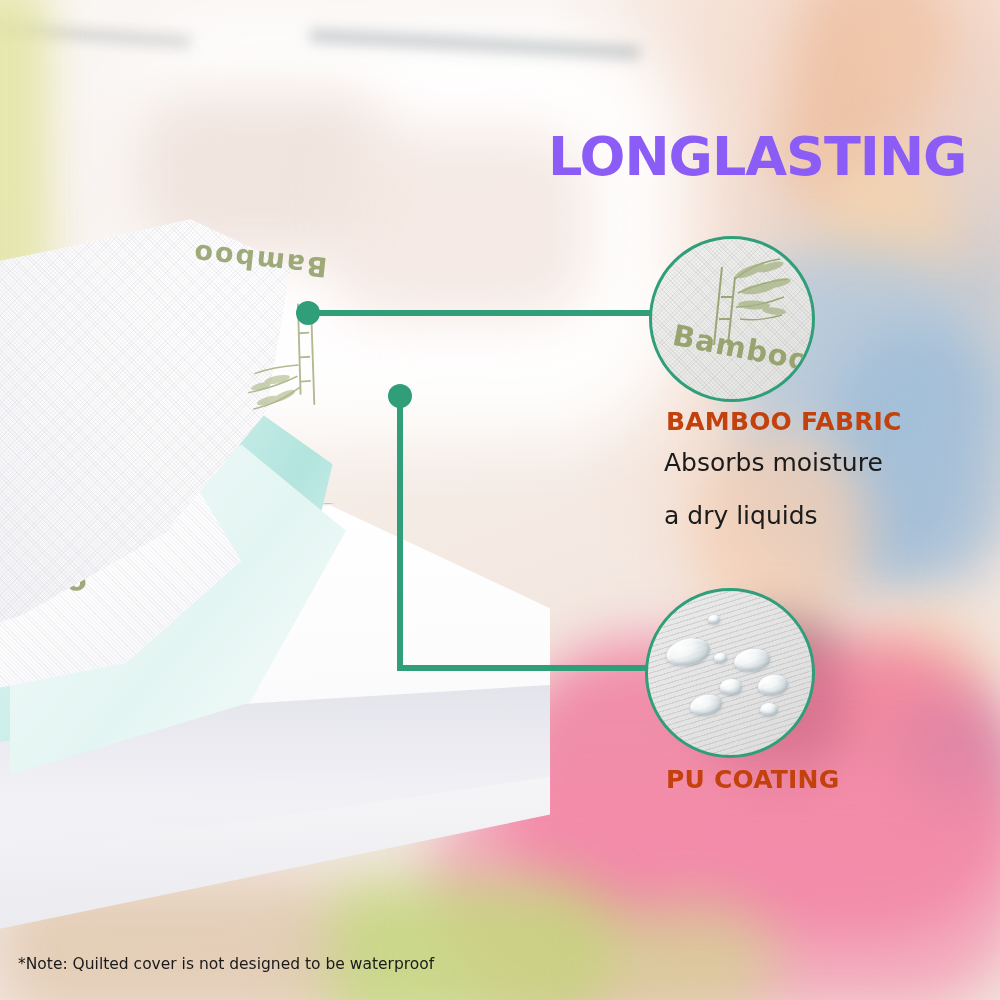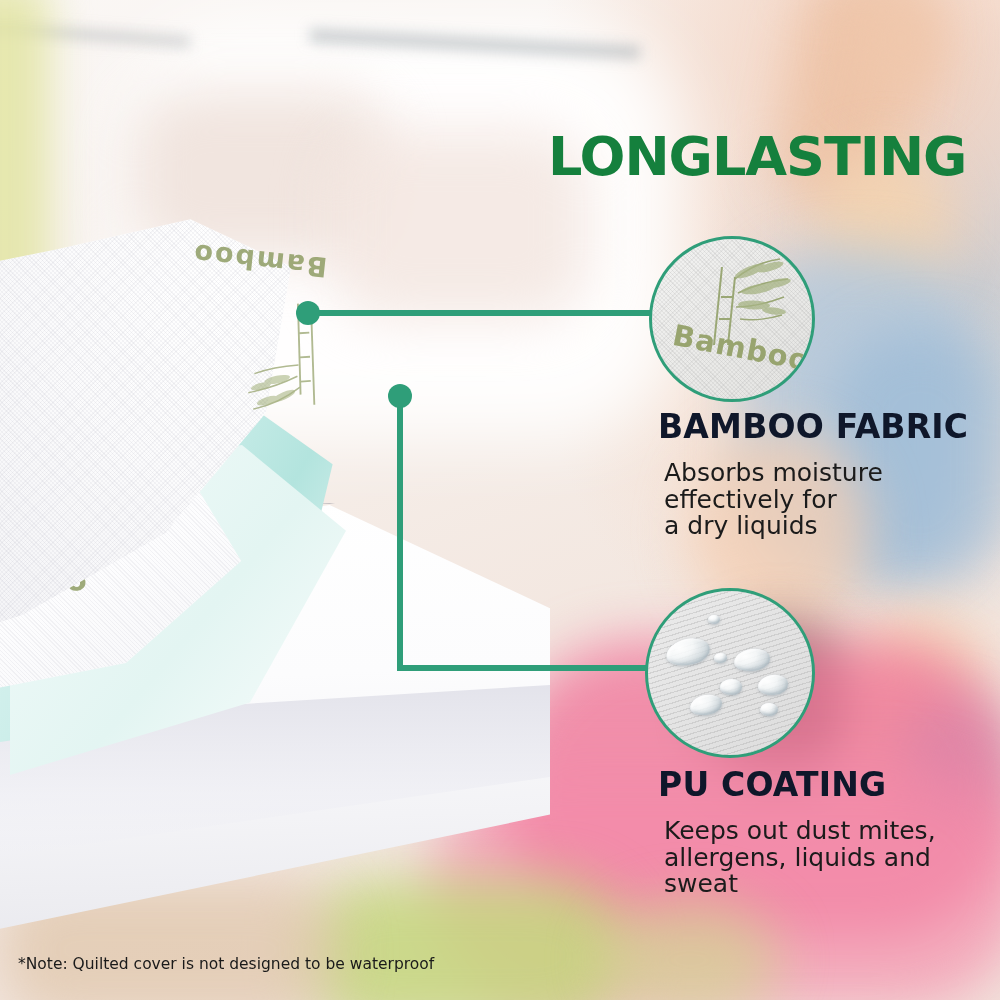--- a/index.html
+++ b/index.html
@@ -199,33 +199,33 @@
   .headline {
     position: absolute;
     left: 548px;
     top: 96px;
     width: 440px;
     font-family: "DejaVu Sans", sans-serif;
     font-weight: 700;
     font-size: 54px;
     line-height: 0.92;
     letter-spacing: -1px;
-    color: #15803d;
+    color: #8b5cf6;
     text-transform: uppercase;
   }
   .headline .l2 { display: block; }
 
   .feature { position: absolute; width: 330px; }
   .feature-title {
     font-family: "DejaVu Sans", sans-serif;
     font-weight: 700;
-    font-size: 33px;
+    font-size: 25px;
     letter-spacing: 0.2px;
-    color: #0f172a;
-    margin: 0 0 3px 8px;
+    color: #c2410c;
+    margin: 0 0 3px 16px;
     text-transform: uppercase;
   }
   .feature-body {
     font-family: "DejaVu Sans", sans-serif;
     font-weight: 400;
     font-size: 25px;
     line-height: 1.06;
     color: #1b1b1b;
     margin: 14px;
   }
@@ -383,29 +383,24 @@
   </div>
 
   <h1 class="headline">
     <span>LONGLASTING</span>
   </h1>
 
   <div class="feature feature-bamboo">
     <div class="feature-title">BAMBOO FABRIC</div>
     <p class="feature-body">
       <span>Absorbs moisture</span><br>
-      <span>effectively for</span><br>
+      <br>
       <span>a dry liquids</span>
     </p>
   </div>
 
   <div class="feature feature-pu">
     <div class="feature-title">PU COATING</div>
-    <p class="feature-body">
-      <span>Keeps out dust mites,</span><br>
-      <span>allergens, liquids and</span><br>
-      <span>sweat</span>
-    </p>
   </div>
 
   <div class="footnote">*Note: Quilted cover is not designed to be waterproof</div>
 
 </div>
 
 </body></html>

